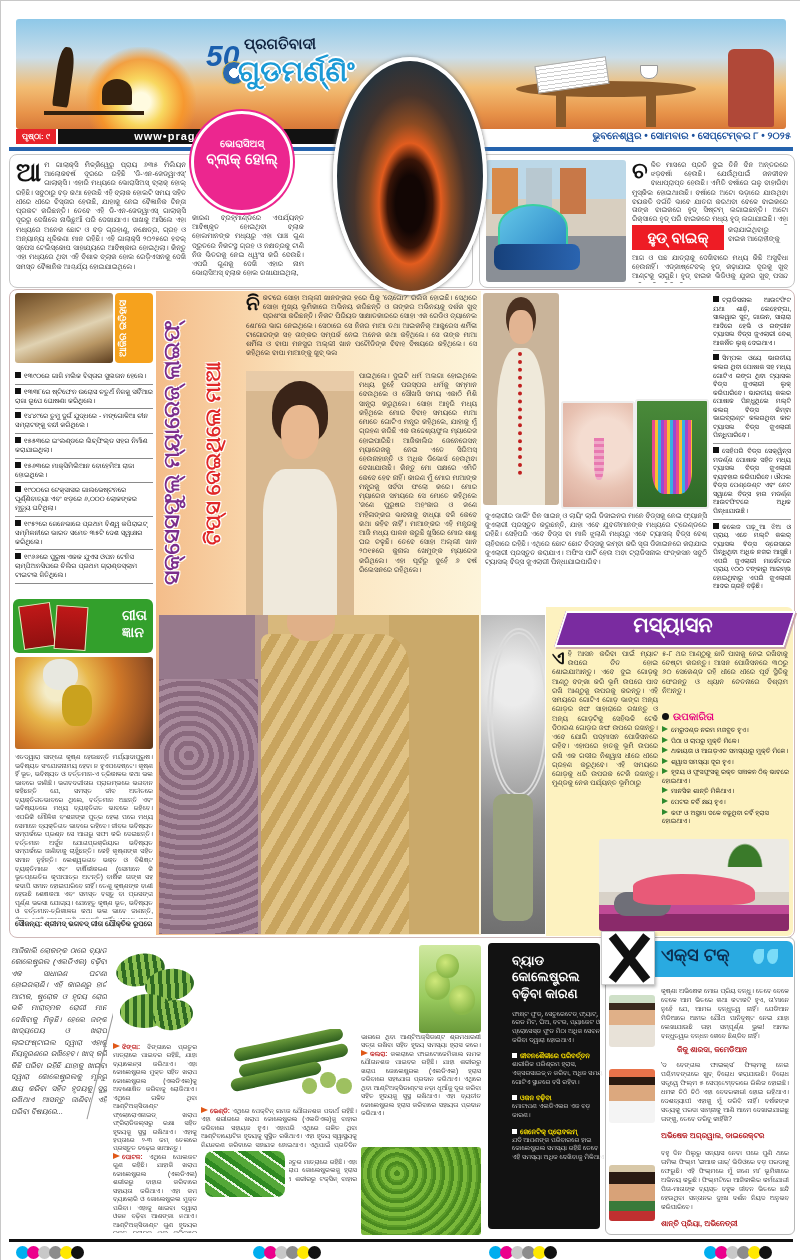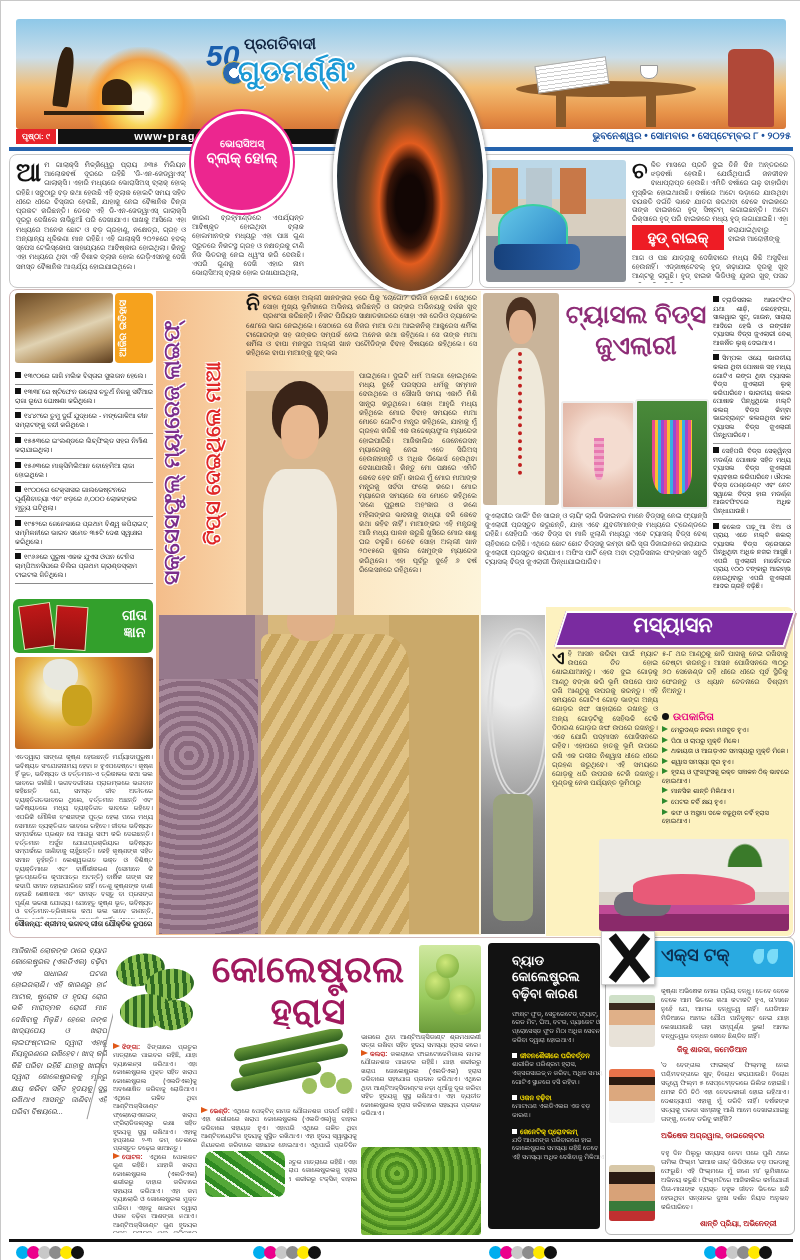--- a/index.html
+++ b/index.html
@@ -21,36 +21,36 @@
   .chair{position:absolute;background:#b04838;border-radius:6px 14px 2px 2px;}
   .news{position:absolute;background:repeating-linear-gradient(180deg,#fff 0 3px,#cfcfcf 3px 4px);border:1px solid #aaa;transform:rotate(-8deg);}
   .cup{position:absolute;width:16px;height:12px;background:#fff;border:1px solid #999;border-radius:0 0 8px 8px;}
   .urlbar{position:absolute;left:57px;top:128px;width:286px;height:15px;background:#121212;color:#fff;font-weight:bold;font-size:11px;letter-spacing:1px;line-height:15px;text-align:center;}
   .pagelab{position:absolute;left:15px;top:128px;width:40px;height:15px;background:#e8232a;color:#fff;font-size:8px;line-height:15px;text-align:center;font-weight:bold;}
   .dateline{position:absolute;right:10px;top:129px;font-weight:bold;font-size:10px;color:#1a4f9c;}
   .bluerule{position:absolute;left:8px;top:146px;width:784px;height:4px;background:#2563ad;}
   
   .pinkbadge{position:absolute;left:190px;top:110px;width:96px;height:96px;border-radius:50%;background:#ec268f;border:3px solid #fff;box-shadow:0 0 0 2px #ec268f;z-index:6;text-align:center;color:#fff;}
   .pinkbadge .l1{font-weight:bold;font-size:10px;margin-top:24px;}
-  .pinkbadge .l2{font-weight:bold;font-size:15px;font-family:Liberation Serif, serif;}
+  .pinkbadge .l2{font-weight:bold;font-size:15px;}
   .oval{position:absolute;left:332px;top:56px;width:146px;height:230px;border-radius:50%;border:4px solid #fff;box-shadow:0 0 4px #777;z-index:7;background:radial-gradient(ellipse at 50% 62%,#120604 0 14%,#3a1508 22%,#e25c1e 30%,#8a4a22 40%,#46342c 54%,#27333c 72%,#14222e 88%,#0d1722 100%);}
   .redlabel{position:absolute;background:#ee1c25;color:#fff;font-weight:bold;text-align:center;}
   .ph{position:absolute;overflow:hidden;border-radius:3px;}
   .ph-bike{background:linear-gradient(180deg,#bcd8e8 0 32%,#d8cfc0 32% 62%,#8a8f96 62% 100%);}
   .bld{position:absolute;top:8px;width:26px;height:46px;background:#d88a4a;}
   .hood{position:absolute;left:12px;top:44px;width:66px;height:44px;background:linear-gradient(135deg,#63c8e8,#2e86c8);border-radius:50% 50% 10% 10%;border:2px solid #3ad0a0;}
   .bikebody{position:absolute;left:8px;top:84px;width:86px;height:26px;background:linear-gradient(90deg,#16407a,#2a64b0);border-radius:8px;}
   
   .midbox{position:absolute;left:8px;top:288px;width:784px;height:647px;border:1px solid #cfb8b8;border-radius:8px;}
   .histlabel{position:absolute;left:114px;top:292px;width:38px;height:70px;background:#f6a21d;border-radius:4px;color:#fff;font-weight:bold;font-size:10px;writing-mode:vertical-rl;transform:rotate(180deg);text-align:center;line-height:1.6;}
   .ph-book{background:linear-gradient(160deg,#6a4a26,#b08c5a 35%,#e0d2b2 55%,#b89664 75%,#5a3c1e);}
   .histitem{font-size:6.8px;line-height:1.3;border-bottom:1px solid #8a8a8a;padding:3px 0;text-align:left;}
   .histitem::before{content:"";display:inline-block;width:6px;height:6px;background:#111;margin-right:3px;}
   .gitabox{position:absolute;left:12px;top:598px;width:140px;height:54px;background:#33a02c;border-radius:6px;}
-  .gitalabel{position:absolute;right:6px;top:8px;color:#fff;font-weight:bold;font-size:14px;line-height:1.2;text-align:center;}
+  .gitalabel{position:absolute;right:6px;top:8px;color:#fff;font-weight:bold;font-size:14px;line-height:1.2;}
   .book{position:absolute;width:30px;height:42px;background:linear-gradient(180deg,#c01818,#901010);border:1px solid #f0e0c0;}
   .ph-krishna{background:radial-gradient(circle at 30% 35%,#f4ecc8 0 10%,#e8b84c 30%,#d07828 55%,#9a5424 80%,#5a3418);}
   .kblue{position:absolute;left:34%;top:30%;width:22%;height:45%;background:#caa21e;border-radius:40%;}
   .kwhite{position:absolute;left:20%;top:2%;width:26%;height:34%;background:#e8e8e0;border-radius:45%;}
   .centerbg{position:absolute;left:155px;top:290px;width:325px;height:644px;background:linear-gradient(90deg,#f4bd8a 0%,#fbe3bd 45%,#fdf4da 100%);}
   .vert{position:absolute;writing-mode:vertical-rl;transform:rotate(180deg);font-weight:bold;text-align:center;}
   .vpurple{color:#7c2e8c;text-shadow:-1px -1px 0 #fff,1px -1px 0 #fff,-1px 1px 0 #fff,1px 1px 0 #fff;font-size:22px;}
   .vred{color:#e02828;text-shadow:-1px -1px 0 #fff,1px -1px 0 #fff,-1px 1px 0 #fff,1px 1px 0 #fff;font-size:21px;}
   .ph-sohatop{background:linear-gradient(180deg,#e8cba8 0 8%,#d8b890 8% 100%);}
   .hair{position:absolute;left:24%;top:4%;width:52%;height:26%;background:#3a2418;border-radius:50% 50% 40% 40%;}
@@ -238,23 +238,20 @@
     <div class="chairswirl"></div>
       <div class="chaircush"></div>
   </div>
 
   <div class="ph ph-model" style="left:482px;top:292px;width:76px;height:212px;">
     <div class="mhair"></div>
       <div class="mface"></div>
       <div class="mdress"></div>
       <div class="mneck"></div>
   </div>
-  <div class="tasseltitle">
-    <span>ଟ୍ୟାସଲ ବିଡ୍ସ</span><br><span>ଜୁଏଲାରୀ</span>
-  </div>
   <div class="ph ph-ring" style="left:560px;top:400px;width:70px;height:104px;">
       <div class="rtassel"></div>
     </div>
   <div class="ph ph-ear" style="left:634px;top:398px;width:70px;height:106px;">
       <div class="estreaks"></div>
     </div>
   <div class="t" style="left:484px;top:510px;width:222px;height:92px;">ଜୁଏଲାରୀର ଡାର୍ଲିଂ ଦିନ ସାଇନ୍ ଓ ଲାୟିଂ ଲାଗି ଡିଜାଇନର ମାନେ ବିଡ୍ସକୁ ନେଇ ଫ୍ୟାନ୍ସି ଜୁଏଲାରୀ ପ୍ରସ୍ତୁତ କରୁଛନ୍ତି, ଯାହା ଏବେ ଯୁବତୀମାନଙ୍କ ମଧ୍ୟରେ ଟ୍ରେଣ୍ଡରେ ରହିଛି। ସେହିପରି ଏବେ ବିଡ୍ସ ବା ମାଳି ଝୁଲାଣି ମଧ୍ୟରୁ ଏବେ ଟ୍ୟାସଲ୍ ବିଡ୍ସ ବେଶ୍ ଚାହିଦାରେ ରହିଛି। ଏଥିରେ ଛୋଟ ଛୋଟ ବିଡ୍ସକୁ ଲମ୍ବା କରି ସୂତା ଡିଜାଇନରେ କରାଯାଇ ଜୁଏଲାରୀ ପ୍ରସ୍ତୁତ କରାଯାଏ। ଅଫିସ ପାର୍ଟି ହେଉ ଅବା ଟ୍ରାଡିସନାଲ ଫଙ୍କସନ ସବୁଠି ଟ୍ୟାସଲ୍ ବିଡ୍ସ ଜୁଏଲାରୀ ପିନ୍ଧାଯାଇପାରିବ।</div>
   <div class="abs" style="left:712px;top:292px;width:78px;">
     <div class="tbullet">ଟ୍ରାଡିସନାଲ ଆଉଟଫିଟ ଯଥା ଶାଢ଼ି, ଲେହେଙ୍ଗା, ସାଲୱାର ସୁଟ୍, ଗାଉନ, ସାରାରା ଆଦିରେ ହେଭି ଓ ରଙ୍ଗୀନ ଟ୍ୟାସଲ ବିଡ୍ସ ଜୁଏଲାରୀ ବେଶ୍ ଆକର୍ଷିତ ଲୁକ୍ ଦେଇଥାଏ।</div>
     <div class="tbullet">ସିମ୍ପଲ ଓୟେ ଭାରତୀୟ କଲର ଥିବା ପୋଷାକ ସହ ମଧ୍ୟ ଗୋଟିଏ ରଙ୍ଗ ଥିବା ଟ୍ୟାସଲ ବିଡ୍ସ ଜୁଏଲାରୀ ଲୁକ୍ କରିପାରିବେ। ଭାରତୀୟ କଲର ପୋଷାକ ପିନ୍ଧୁଥିଲେ ମଲ୍ଟି କଲର୍ ବିଡ୍ସ କିମ୍ବା ଭାଇବ୍ରାଣ୍ଟ କଲରଥିବା କାଚ ଟ୍ୟାସଲ ବିଡ୍ସ ଜୁଏଲାରୀ ପିନ୍ଧିପାରିବେ।</div>
@@ -297,21 +294,20 @@
     <div class="pg" style="left:8%;top:52%;width:62%;height:36%;transform:rotate(-10deg);"></div>
     <div class="pg" style="left:48%;top:58%;width:48%;height:32%;transform:rotate(-20deg);"></div>
   </div>
   <div class="t" style="left:112px;top:1042px;width:84px;height:190px;font-size:6.4px;">
     <span class="vegname">ଝିଙ୍ଗା:</span>
     <span>ଝିଙ୍ଗାରେ ପ୍ରଚୁର ମାତ୍ରାରେ ପାଇବର ରହିଛି, ଯାହା ବ୍ୟାଲେନ୍ସ କରିଥାଏ। ଏହା କୋଲେଷ୍ଟ୍ରଲ ମୁକ୍ତ ସହିତ ଖରାପ କୋଲେଷ୍ଟ୍ରଲ (ଏଲଡିଏଲ)କୁ ଅବଶୋଷିତ କରିବାକୁ ରୋକିଥାଏ। ଏଥିରେ ଗଳିତ ଥିବା ଆଣ୍ଟିଅକ୍ସିଡାଣ୍ଟ ଫ୍ଲୋରୋଏନାଇଡ୍ ଖରାପ ଫ୍ରିରାଡିକଲ୍ସରୁ ରକ୍ଷା ସହିତ ହୃଦୟକୁ ସୁସ୍ଥ ରଖିଥାଏ। ଏହାକୁ ହପ୍ତାରେ ୨-୩ କମ୍ ତେଲରେ ପ୍ରସ୍ତୁତ ଚଢ଼େଇ ଖାଆନ୍ତୁ।</span><br>
     <span class="vegname">ପୋଟଳ:</span>
     <span>ଏଥିରେ ପୋଲକଟ ଗୁଣ ରହିଛି। ଯାହାକି ଖରାପ କୋଲେଷ୍ଟ୍ରଲ (ଏଲଡିଏଲ) ଶରୀରରୁ ବାହାର କରିବାରେ ସହାୟତା କରିଥାଏ। ଏହା କମ୍ ବ୍ୟାଲୋରି ଓ କୋଲେଷ୍ଟ୍ରଲ ମୁକ୍ତ ପରିବା। ଏହାକୁ ଖାଇବା ଦ୍ୱାରା ଓଜନ ବଢ଼ିବା ଆଶଙ୍କା ନଥାଏ। ଆଣ୍ଟିଅକ୍ସିଡାଣ୍ଟ ଗୁଣ ହୃଦୟର ରକ୍ତ ଚଳାଚଳ ଭଲ କରିବାରେ ସାହାଯ୍ୟ କରିଥାଏ।</span>
   </div>
 
-  <div class="cholt1">କୋଲେଷ୍ଟ୍ରଲ ହ୍ରାସ</div>
   <div class="ph ph-ivy" style="left:418px;top:944px;width:62px;height:88px;">
     <div class="ivy" style="left:10%;top:30%;width:40%;height:32%;"></div>
     <div class="ivy" style="left:48%;top:46%;width:42%;height:34%;"></div>
     <div class="ivy" style="left:28%;top:10%;width:36%;height:28%;"></div>
   </div>
   <div class="ph ph-ridge" style="left:224px;top:1028px;width:132px;height:74px;">
     <div class="ridge" style="left:6%;top:12%;width:84%;height:18%;"></div>
     <div class="ridge" style="left:10%;top:34%;width:84%;height:18%;"></div>
     <div class="ridge" style="left:4%;top:56%;width:70%;height:18%;"></div>
     <div class="rpea" style="left:58%;top:66%;width:12%;height:22%;"></div>
@@ -366,21 +362,21 @@
   <div class="ph ph-port p1" style="left:608px;top:994px;width:46px;height:52px;"></div>
   <div class="xquote" style="left:660px;top:986px;width:128px;height:56px;">କୃଷ୍ଣା ଅଭିଷେକ ମୋର ପ୍ରିୟ ବନ୍ଧୁ। ତେବେ ବେଳେ ବେଳେ ଆମ ଭିତରେ କଥା କଟାକଟି ହୁଏ, ତା'ମାନେ ନୁହେଁ ଯେ, ଆମର ବନ୍ଧୁତ୍ୱ ନାହିଁ। ଯେଡିଆନ ମିଡିଆରେ ଆମର ଯୌଥ ପାନିବୃଷ୍ଟ ନେଇ ଯାହା ଲେଖାଯାଉଛି ତାହା ସମ୍ପୂର୍ଣ୍ଣ ଭୁଲ! ଆମର ବନ୍ଧୁତ୍ୱର ବନ୍ଧନ କେବେ ଛିଣ୍ଡିବ ନାହିଁ।</div>
   <div class="xname" style="left:676px;top:1044px;">କିକୁ ଶାରଦା, କମେଡିଆନ</div>
 
   <div class="ph ph-port p2" style="left:608px;top:1068px;width:46px;height:54px;"></div>
   <div class="xquote" style="left:660px;top:1060px;width:128px;height:68px;">'ଦ ବେଙ୍ଗଲ ଫାଇଲ୍ସ' ଫିଲ୍ମକୁ ନେଇ ପଶ୍ଚିମବଙ୍ଗରେ ଖୁବ୍ ବିରୋଧ କରାଯାଉଛି। ବିରୋଧ ସତ୍ତ୍ୱେ ଫିଲ୍ମ ୫ ସେପ୍ଟେମ୍ବରରେ ରିଲିଜ ହୋଇଛି। ଧମକ ଚିଠି ଚିଠି ଏହା ବେଦରକାରୀ ହୋଇ ରହିଥାଏ। ଦେଶବ୍ୟାପୀ ଏହାକୁ ମୁଁ ଡରିବି ନାହିଁ। ବର୍ଷକଙ୍କ ସତ୍ୟକୁ ପରଦା ସାମ୍ନାକୁ ଆଣି ଆମେ ଦେଖାଇଯାଇଛୁ ତାଙ୍କୁ, ତେବେ ଡରିବୁ କାହିଁକି?</div>
   <div class="xname" style="left:660px;top:1130px;">ଅଭିଷେକ ଅଗ୍ରୱାଲ, ଡାଇରେକ୍ଟର</div>
 
   <div class="ph ph-port p3" style="left:608px;top:1164px;width:46px;height:56px;"></div>
   <div class="xquote" style="left:660px;top:1148px;width:128px;height:68px;">ବହୁ ଦିନ ପିଲୁରୁ ସନ୍ୟାସ ନେବା ପରେ ପୁଣି ଥରେ ତାମିଲ ଫିଲ୍ମ 'ଇଆକ ଗାର୍' ଭିଡିଓରେ ବଡ଼ ପରଦାକୁ ଫେରୁଛି। ଏହି ଫିଲ୍ମରେ ମୁଁ ଜଣେ ମା' ଭୂମିକାରେ ଅଭିନୟ କରୁଛି। ଫିଲ୍ମଟିରେ ଆଜିକାଲିର କର୍ମଯୋଗୀ ପିତା-ମାତାଙ୍କ ବ୍ୟସ୍ତ ବହୁଳ ଜୀବନ ଭିତରେ ଛନ୍ଦି ହେଉଥିବା ସନ୍ତାନର ଦୁଃଖ ଦର୍ଶନ ନିୟଦ ଅନୁଭବ କରିପାରିବେ।</div>
-  <div class="xname" style="left:660px;top:1218px;margin-left:39px;">ଶାନ୍ତି ପ୍ରିୟା, ଅଭିନେତ୍ରୀ</div>
+  <div class="xname" style="left:660px;top:1218px;">ଶାନ୍ତି ପ୍ରିୟା, ଅଭିନେତ୍ରୀ</div>
 
   <div class="botrule"></div>
   <div class="abs" style="left:15px;top:1244px;">
     <span class="dot c1"></span><span class="dot c2"></span><span class="dot c3"></span><span class="dot c4"></span><span class="dot c5"></span><span class="dot c6"></span>
   </div>
   <div class="abs" style="left:252px;top:1244px;">
     <span class="dot c1"></span><span class="dot c2"></span><span class="dot c3"></span><span class="dot c4"></span><span class="dot c5"></span><span class="dot c6"></span>
   </div>
   <div class="abs" style="left:488px;top:1244px;">
     <span class="dot c1"></span><span class="dot c2"></span><span class="dot c3"></span><span class="dot c4"></span><span class="dot c5"></span><span class="dot c6"></span>

